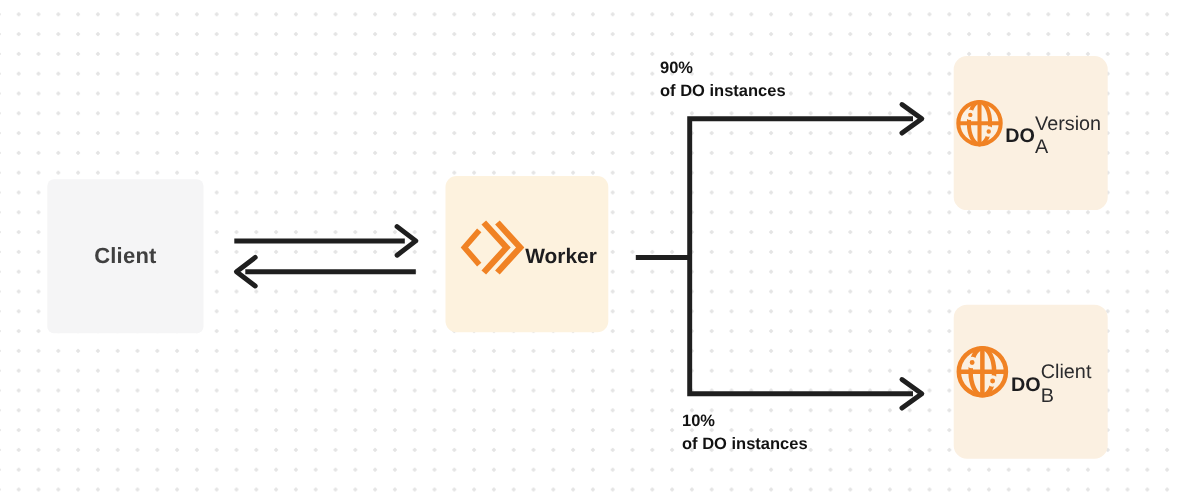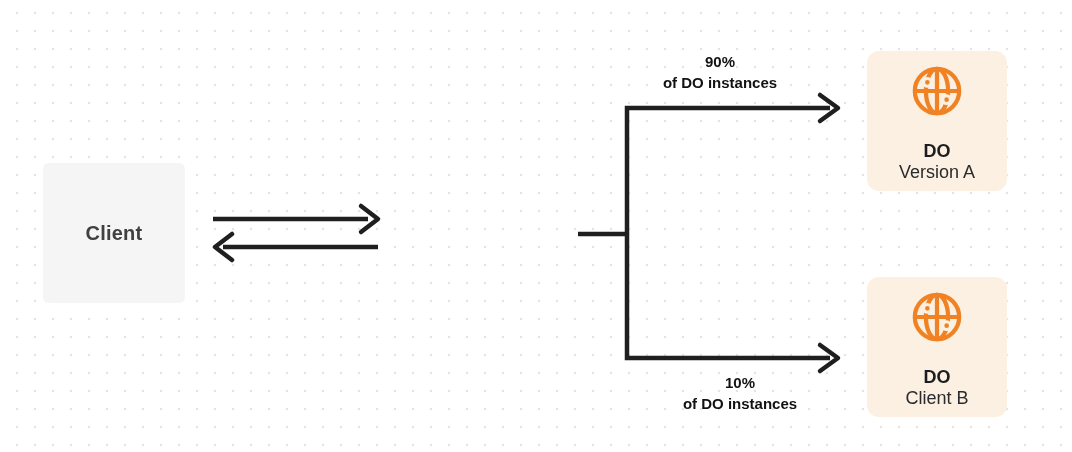--- a/index.html
+++ b/index.html
@@ -19,21 +19,21 @@
 
   .connector-layer {
     position: absolute;
     left: 0; top: 0;
     width: 1072px; height: 452px;
   }
 
   .node {
     position: absolute;
     display: flex;
-    flex-direction: column;
+    flex-direction: row;
     align-items: center;
     justify-content: center;
   }
 
   .client-box {
     left: 43px; top: 163px;
     width: 142px; height: 140px;
     background: #f5f5f6;
     border-radius: 6px;
   }
@@ -76,21 +76,21 @@
   .do-version {
     font-size: 18px;
     font-weight: normal;
     color: #2b2b2d;
     line-height: 21px;
   }
 
   .edge-label {
     position: absolute;
     width: 240px;
-    text-align: center;
+    text-align: left;
     font-size: 15px;
     font-weight: bold;
     color: #121212;
     line-height: 21px;
   }
   .edge-label-top { left: 600px; top: 51px; }
   .edge-label-bottom { left: 620px; top: 372px; }
 </style>
 </head>
 <body>
@@ -123,20 +123,28 @@
   </div>
   <div class="edge-label edge-label-bottom">
     <div>10%</div>
     <div>of DO instances</div>
   </div>
 
   <div class="node client-box">
     <span class="client-label">Client</span>
   </div>
 
+  <div class="node worker-box">
+    <svg class="worker-icon" viewBox="0 0 60 54" fill="none" xmlns="http://www.w3.org/2000/svg">
+      <polyline points="20,12 7,27 20,42" stroke="#f08224" stroke-width="5"></polyline>
+      <polyline points="24,5 44,27 24,49" stroke="#f08224" stroke-width="5.5"></polyline>
+      <polyline points="36,5 56,27 36,49" stroke="#f08224" stroke-width="5.5"></polyline>
+    </svg>
+    <span class="worker-label">Worker</span>
+  </div>
 
   <div class="node do-box do-box-a">
     <svg class="globe-icon" viewBox="0 0 56 56" xmlns="http://www.w3.org/2000/svg">
       <g fill="none" stroke="#f08224" stroke-width="4.4">
         <circle cx="28" cy="28" r="23"></circle>
         <line x1="6" y1="28" x2="50" y2="28"></line>
         <line x1="28" y1="6" x2="28" y2="50"></line>
         <ellipse cx="28" cy="28" rx="11.5" ry="23"></ellipse>
       </g>
       <circle cx="18" cy="19" r="4" fill="#f08224" stroke="#fbf0e1" stroke-width="3.2"></circle>

